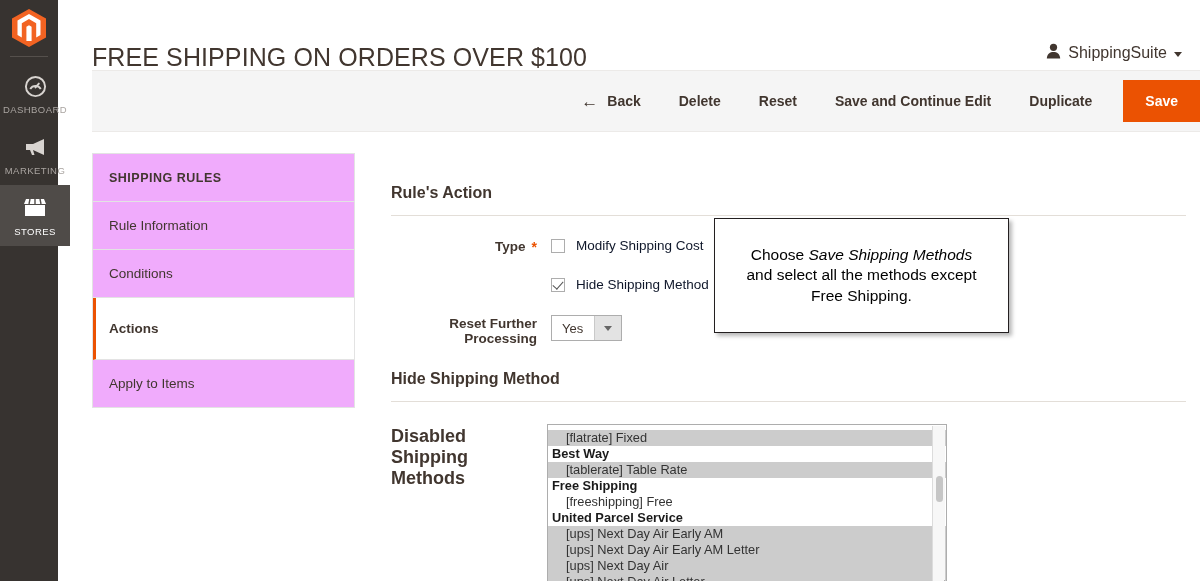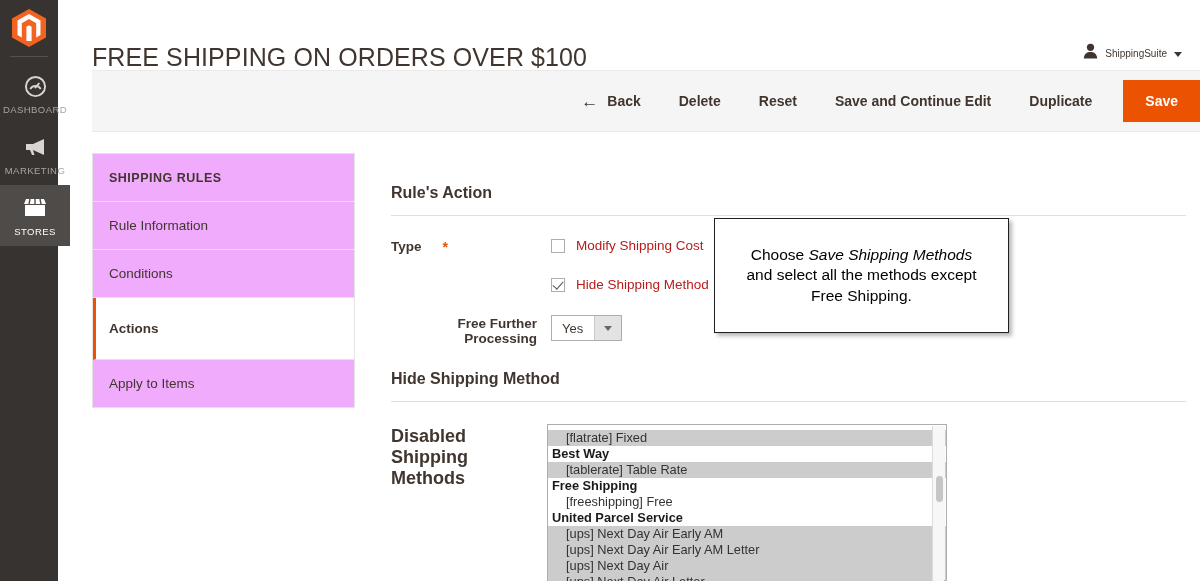--- a/index.html
+++ b/index.html
@@ -52,21 +52,21 @@
   .page-title {
     position: absolute; left: 22px; top: 18px;
     font-size: 25px; color: #41362f; font-weight: 400;
     letter-spacing: 0.1px; white-space: nowrap;
   }
   .user-menu {
     position: absolute; right: 18px; top: 18px;
     display: flex; align-items: center; gap: 7px;
     cursor: pointer;
   }
-  .user-name { font-size: 10px; color: #41362f; }
+  .user-name { font-size: 16px; color: #41362f; }
   .caret-down {
     width: 0; height: 0;
     border-left: 4px solid transparent;
     border-right: 4px solid transparent;
     border-top: 5px solid #41362f;
     margin-top: 2px;
   }
 
   
   .toolbar {
@@ -135,39 +135,39 @@
   .divider { height: 1px; background: #e3ded8; width: 795px; }
 
   .field-row {
     display: flex; align-items: flex-start;
     margin-top: 22px;
   }
   .field-label {
     width: 156px; text-align: right;
     font-size: 13.5px; font-weight: 700; color: #41362f;
     padding-top: 1px; padding-right: 10px;
-    display: flex; align-items: center; gap: 21px;
+    display: flex; align-items: center; justify-content: flex-end; gap: 6px;
   }
   .req-star { color: #eb5202; font-size: 14px; line-height: 1; }
   .field-ctl { padding-left: 4px; }
 
   .cbx-row { display: flex; align-items: center; gap: 11px; }
   .cbx-row + .cbx-row { margin-top: 24px; }
   .cbx {
     width: 14px; height: 14px;
     border: 1px solid #adadad; background: #fff;
     position: relative; flex: none; cursor: pointer;
   }
   .cbx.checked::after {
     content: ""; position: absolute;
     left: 3px; top: 0px; width: 5px; height: 9px;
     border: solid #555; border-width: 0 1.6px 1.6px 0;
     transform: rotate(42deg);
   }
-  .cbx-label { font-size: 13.5px; color: #b91c1c; }
+  .cbx-label { font-size: 13.5px; color: #0f172a; }
 
   .select-box {
     display: inline-flex; align-items: stretch;
     border: 1px solid #adadad; background: #fff;
     height: 26px; cursor: pointer;
   }
   .select-val {
     padding: 0 10px; display: flex; align-items: center;
     font-size: 13px; color: #41362f; min-width: 42px;
   }
@@ -369,21 +369,21 @@
           </div>
           <div class="cbx-row">
             <span class="cbx checked"></span>
             <span class="cbx-label">Hide Shipping Method</span>
           </div>
         </div>
       </div>
 
       <div class="field-row" style="margin-top:23px;">
         <div class="field-label">
-          <span>Free Further Processing</span>
+          <span>Reset Further Processing</span>
         </div>
         <div class="field-ctl">
           <div class="select-box">
             <span class="select-val">Yes</span>
             <span class="select-arrow">
                 <i></i>
               </span>
           </div>
         </div>
       </div>

